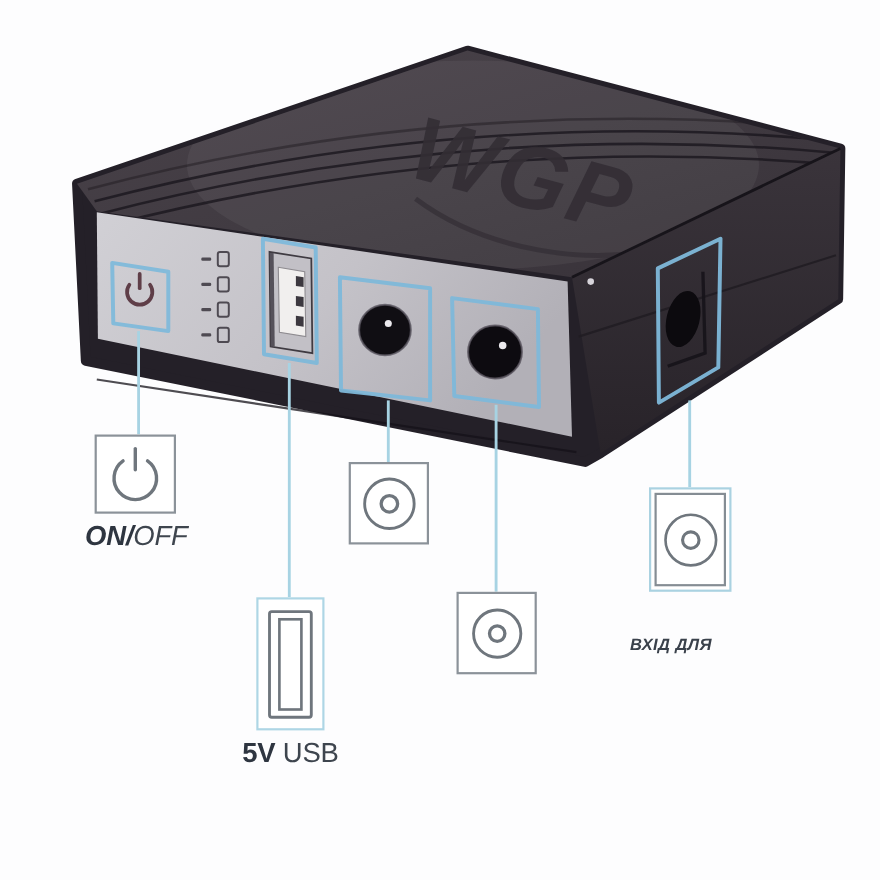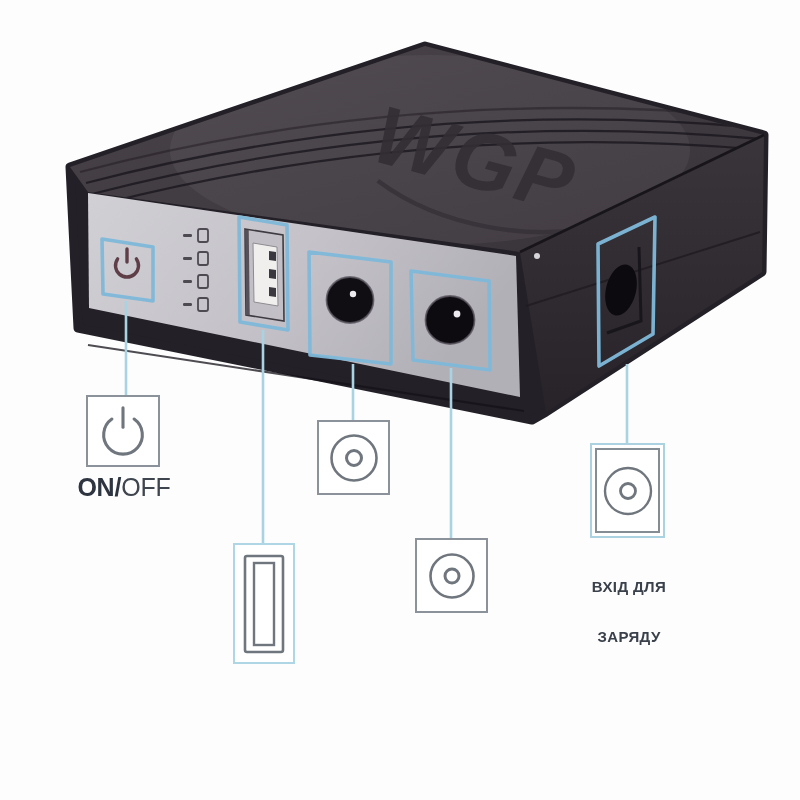--- a/index.html
+++ b/index.html
@@ -152,28 +152,29 @@
       <line x1="627" y1="364" x2="627" y2="443"></line>
     </g>
   </svg>
 
   <div class="cbox" style="left:86px;top:395px;width:74px;height:72px;">
     <svg width="58" height="58" viewBox="0 0 60 60">
       <path class="icon-stroke" stroke-width="3.2" stroke-linecap="round" d="M 41.5 17.6 A 20 20 0 1 1 18.5 17.6"></path>
       <line class="icon-stroke" stroke-width="3.2" stroke-linecap="round" x1="30" y1="6" x2="30" y2="26"></line>
     </svg>
   </div>
-  <div class="clabel" style="left:24px;top:474px;"><span class="b">ON/</span><span class="n">OFF</span></div>
+  <div class="clabel" style="left:24px;top:474px;font-style:italic;"><span class="b">ON/</span><span class="n">OFF</span></div>
 
   <div class="cbox cyan" style="left:233px;top:543px;width:62px;height:121px;">
     <svg width="42" height="100" viewBox="0 0 42 100">
       <rect class="icon-stroke" stroke-width="2.6" x="2" y="2" width="38" height="96" rx="2"></rect>
       <rect class="icon-stroke" stroke-width="2.4" x="11" y="9" width="20" height="82" fill="#ffffff"></rect>
     </svg>
   </div>
+  <div class="clabel" style="left:164px;top:672px;"><span class="b">5V</span><span class="n"> USB</span></div>
 
   <div class="cbox" style="left:317px;top:420px;width:73px;height:75px;">
     <svg width="52" height="52" viewBox="0 0 52 52">
       <circle class="icon-stroke" stroke-width="2.6" cx="26" cy="26" r="22.5"></circle>
       <circle class="icon-stroke" stroke-width="3" cx="26" cy="26" r="7.5"></circle>
     </svg>
   </div>
 
   <div class="cbox" style="left:415px;top:538px;width:73px;height:75px;">
     <svg width="50" height="50" viewBox="0 0 50 50">
@@ -183,18 +184,17 @@
   </div>
 
   <div class="cbox cyan" style="left:590px;top:443px;width:75px;height:95px;padding:3px;border-color:#aad2e1;">
     <div class="inner-frame">
       <svg width="52" height="52" viewBox="0 0 52 52">
         <circle class="icon-stroke" stroke-width="2.4" cx="26" cy="26" r="23"></circle>
         <circle class="icon-stroke" stroke-width="2.8" cx="26" cy="26" r="7.5"></circle>
       </svg>
     </div>
   </div>
-  <div class="clabel small" style="left:529px;top:546px;">
+  <div class="clabel small" style="left:510px;top:546px;font-style:italic;">
     <div>ВХІД ДЛЯ</div>
-    <div>ЗАРЯДУ</div>
   </div>
 
 </div>
 
 </body></html>

